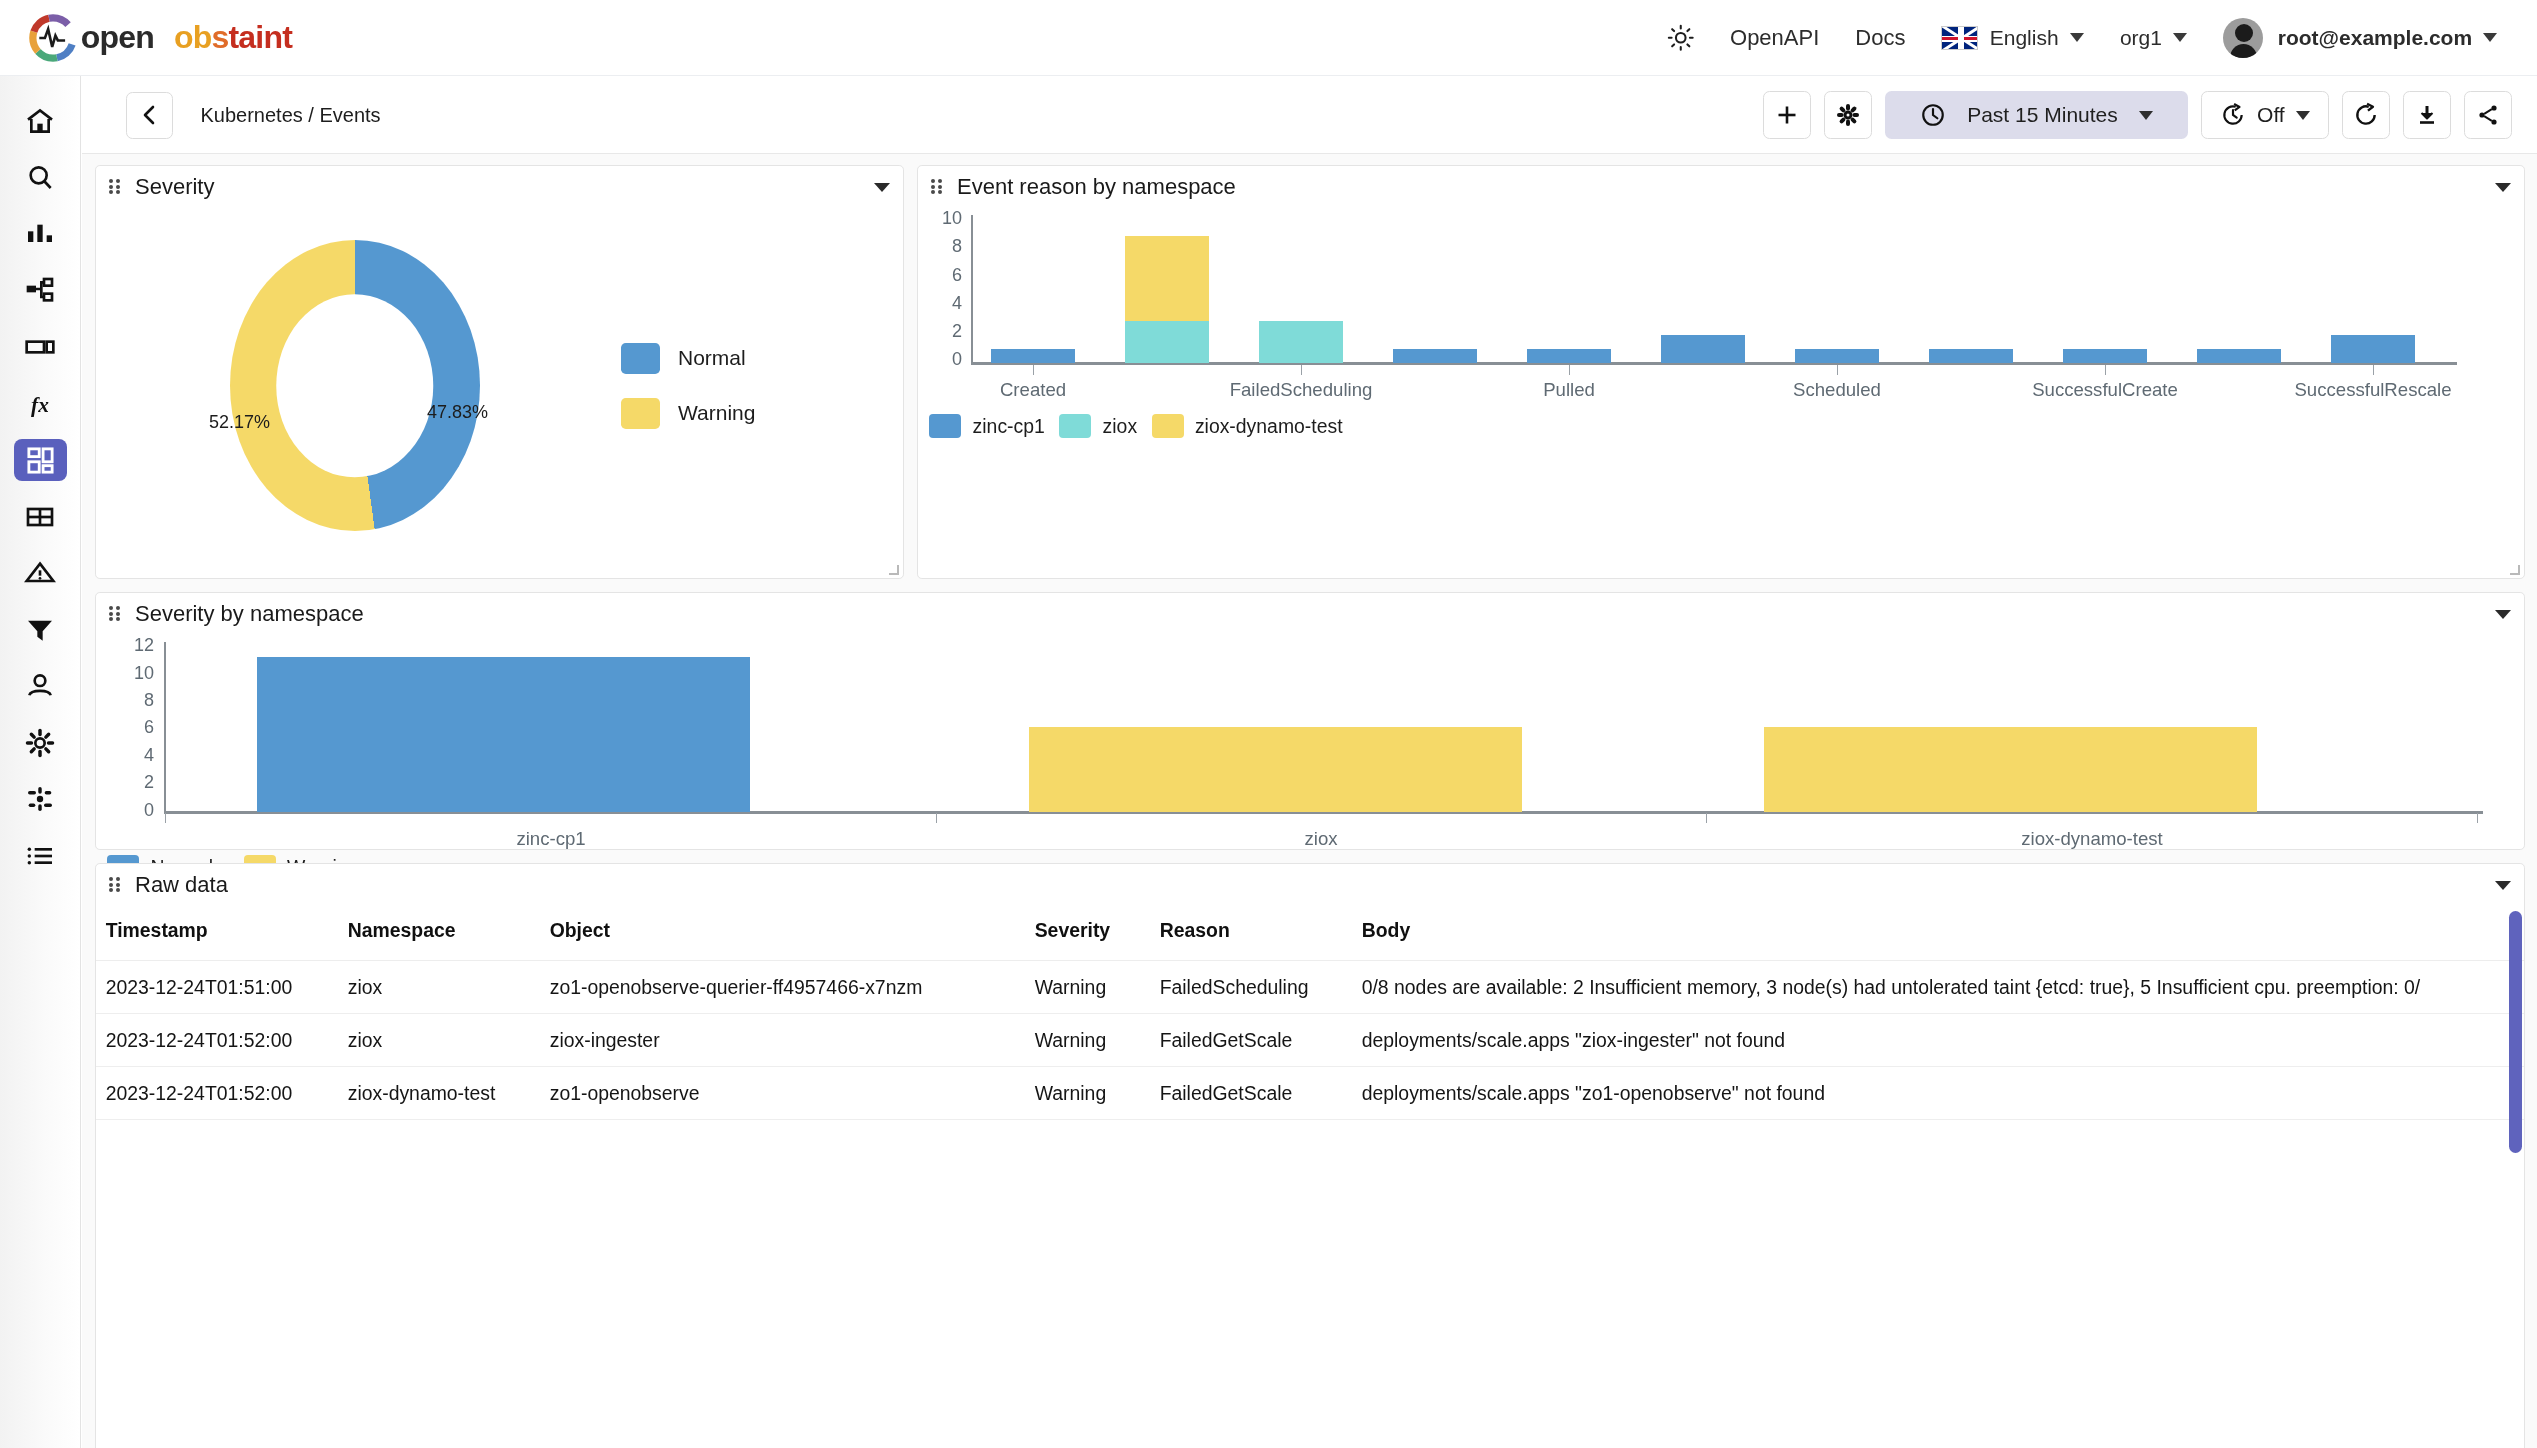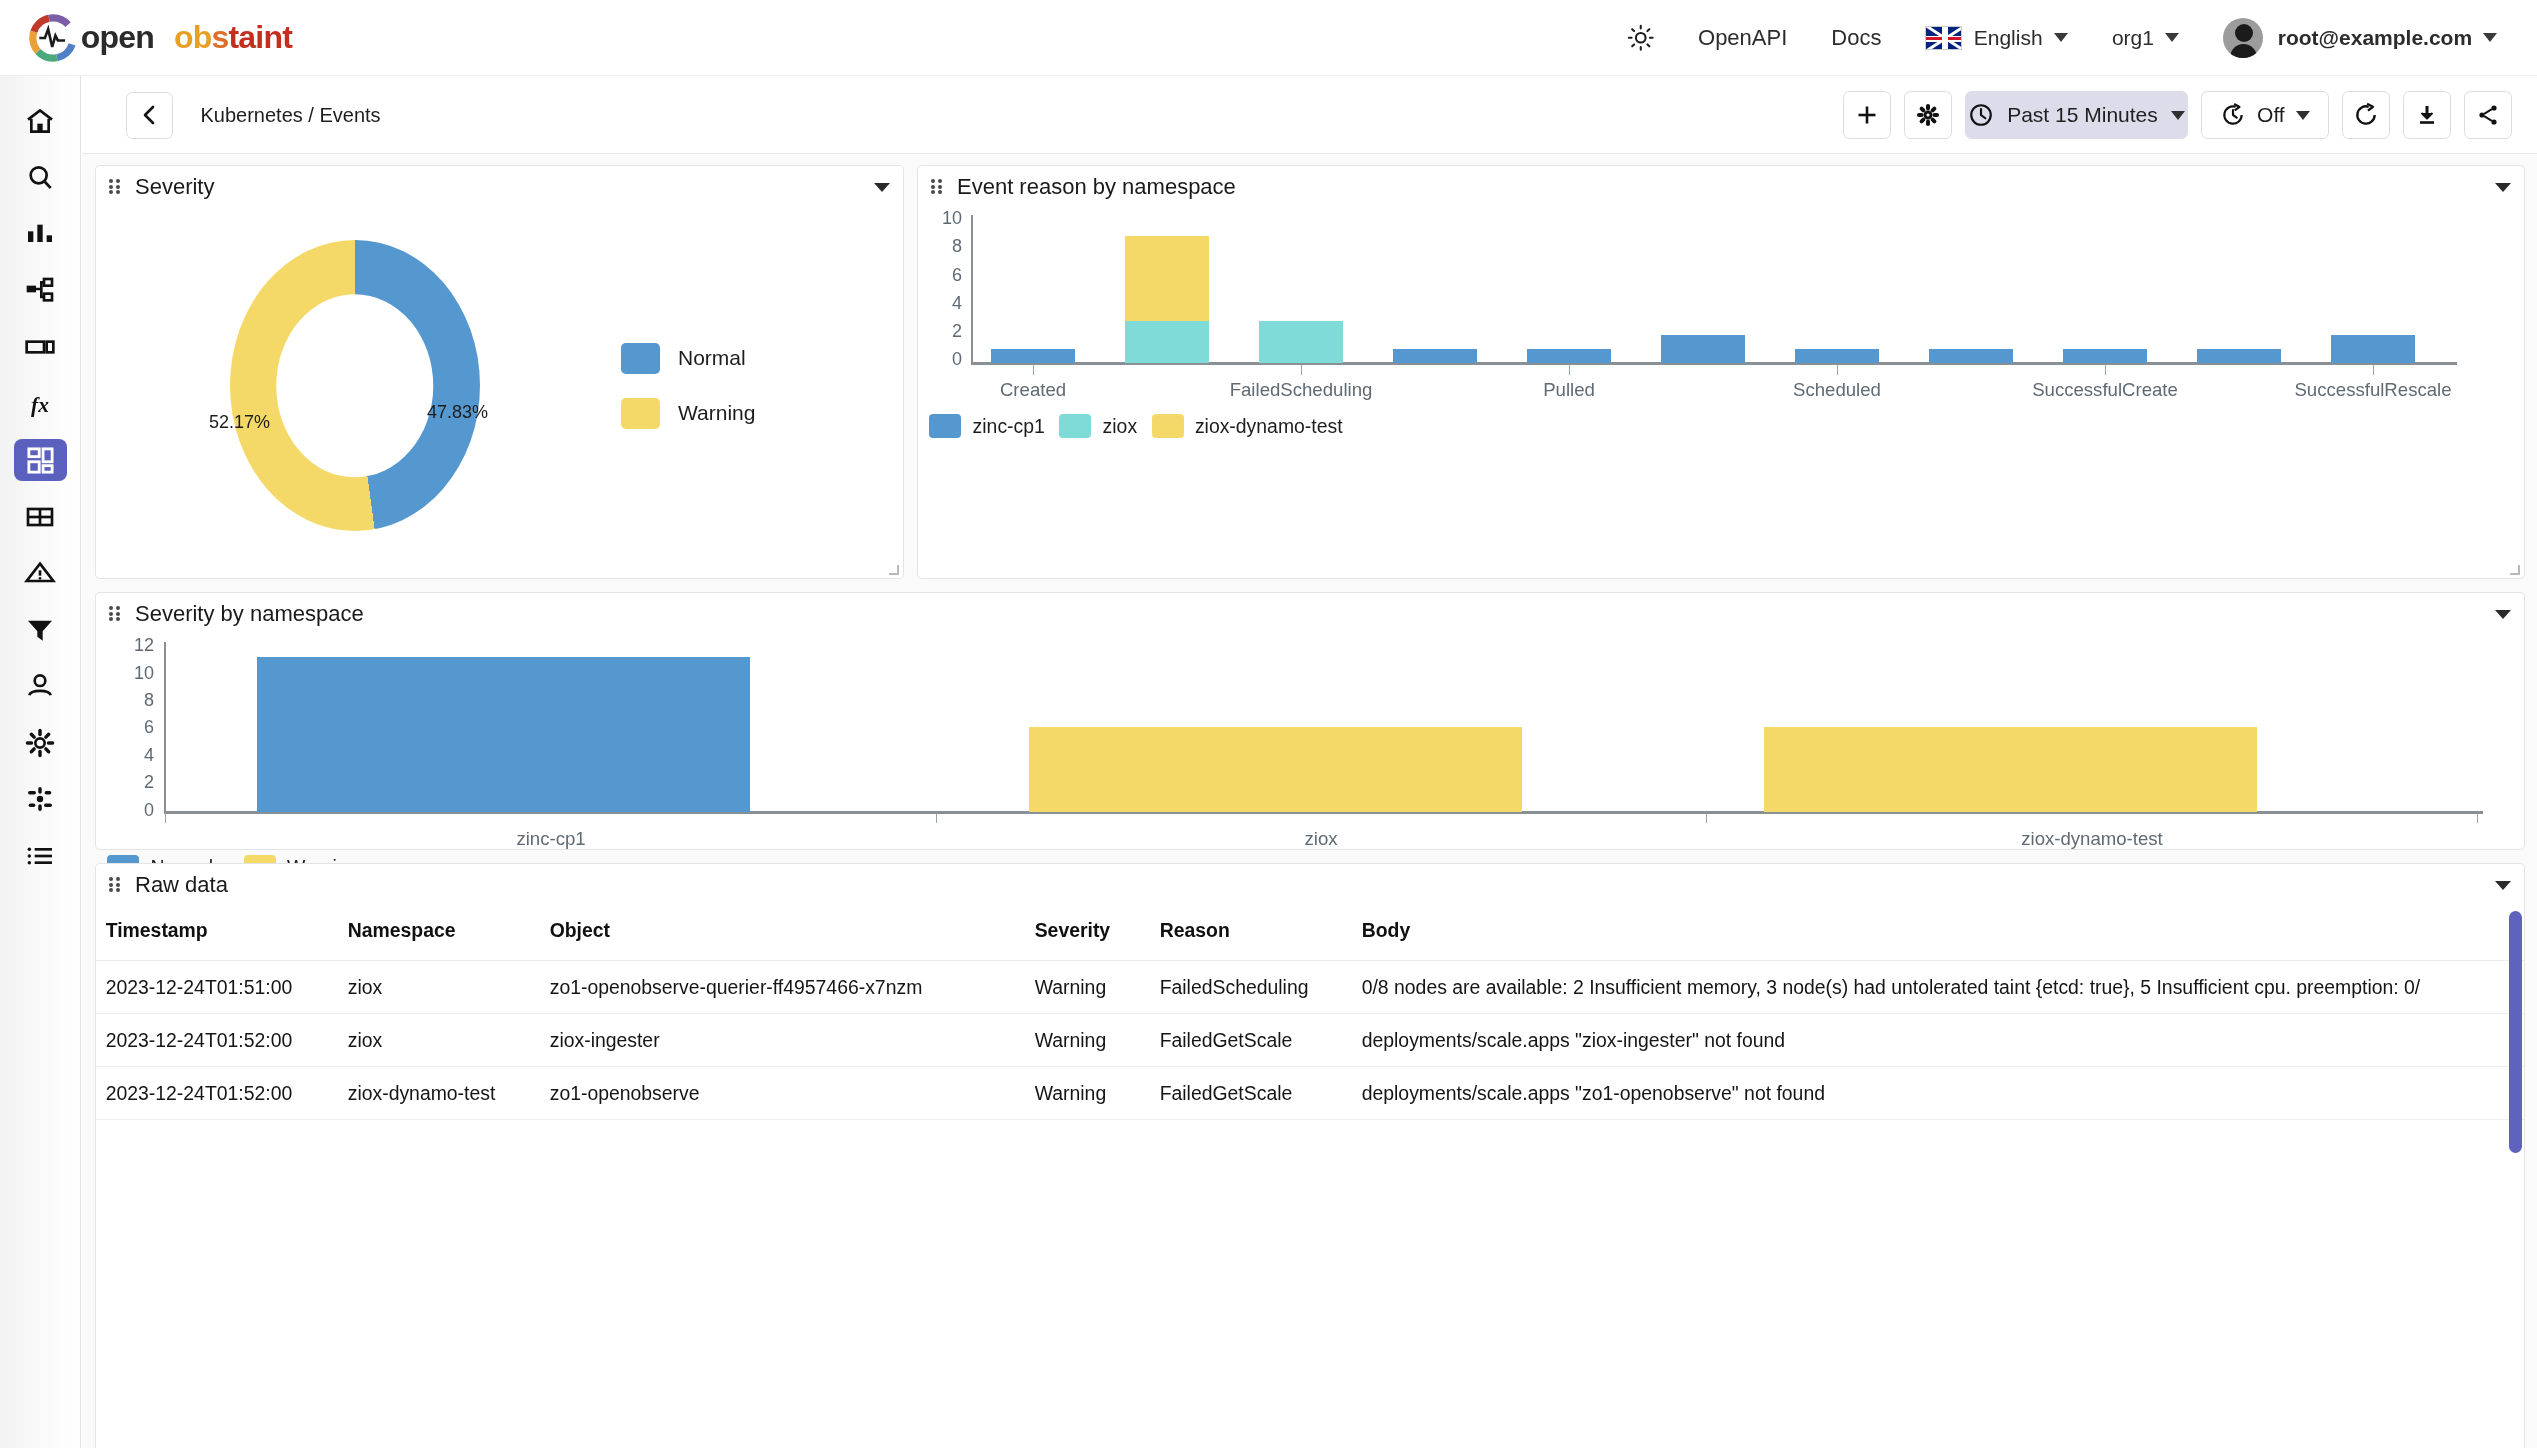--- a/index.html
+++ b/index.html
@@ -18,21 +18,21 @@
     border-bottom: 0.8px solid #eceef1;
   }
   #logo-wrap { display: flex; align-items: center; margin-left: 27.5px; gap: 3.2px; }
   .logo-mark { width: 50px; height: 50px; position: relative; }
   .logo-text { font-size: 32px; font-weight: 700; letter-spacing: -0.8px; display:flex; }
   .lt-open { color: #2b2b2b; }
   .lt-ob { color: #e8a022; margin-left: 20px; }
   .lt-s { color: #e06c29; }
   .lt-erve { color: #c52e1f; }
 
-  #top-right { margin-left: auto; display: flex; align-items: center; gap: 8px; padding-right: 22.6px; }
+  #top-right { margin-left: auto; display: flex; align-items: center; gap: 0px; padding-right: 22.6px; }
   .tr-item { display: flex; align-items: center; font-size: 21px; color: #2c2c2c; padding: 0 18px; height: 76px; }
   .tr-item.link { font-size: 22px; }
   .caret { width: 0; height: 0; border-left: 7.3px solid transparent; border-right: 7.3px solid transparent;
            border-top: 9px solid #3a3a3a; margin-left: 11.3px; }
   .flag {
     width: 37px; height: 24px; margin-right: 11.3px; position: relative; overflow: hidden;
     background: #00247d; border: 0.8px solid #ccc;
   }
   .flag::before, .flag::after { content: ""; position: absolute; background: #fff; }
   .flag::before { left: 0; top: 9px; width: 37px; height: 6.5px; }
@@ -75,21 +75,21 @@
   #back-btn {
     width: 47px; height: 47px; border: 0.8px solid #dcdcdc; border-radius: 6.5px; background: #fff;
     margin-left: 44px; display: flex; align-items: center; justify-content: center;
   }
   #page-title { font-size: 20px; color: #1d1d1d; margin-left: 27.5px; font-weight: 400; }
   #header-tools { margin-left: auto; display: flex; align-items: center; gap: 13px; padding-right: 26px; }
   .tool-btn {
     height: 48px; min-width: 48px; border: 0.8px solid #dcdcdc; border-radius: 6.5px; background: #fff;
     display: flex; align-items: center; justify-content: center; padding: 0 9.7px;
   }
-  .tool-btn.pill { border: none; background: #dcdceb; padding: 0 3px; gap: 13px; border-radius: 6.5px; }
+  .tool-btn.pill { border: none; background: #dcdceb; padding: 0 35px; gap: 21px; border-radius: 6.5px; }
   .tool-btn.bordered-pill { padding: 0 18px; gap: 11.3px; }
   .tool-label { font-size: 21px; color: #1f1f1f; }
   .mini-caret { width:0;height:0;border-left:7.3px solid transparent;border-right:7.3px solid transparent;border-top:9px solid #2f2f2f; }
 
   
   #dash {
     position: absolute; left: 82px; top: 154px; width: 2456px; height: 1295px;
     background: #fafafa; padding: 11.3px 13px 0 13px; overflow: hidden;
   }
   .panel {

